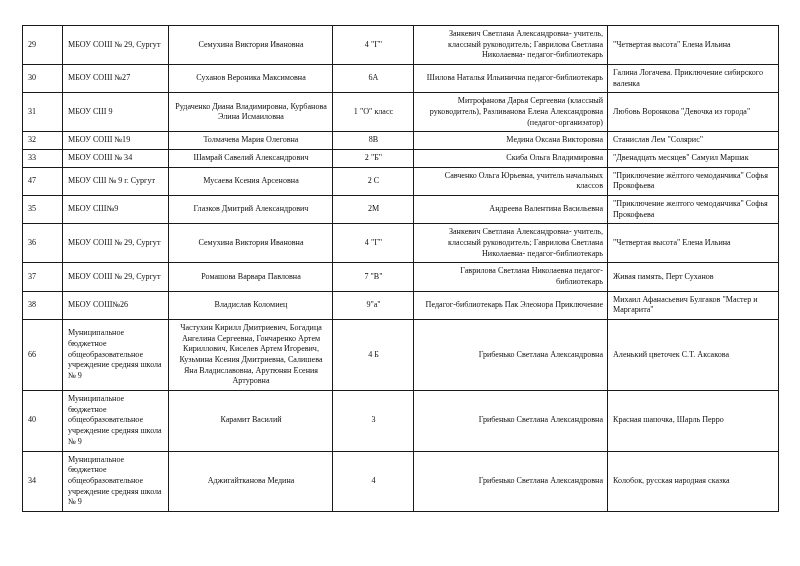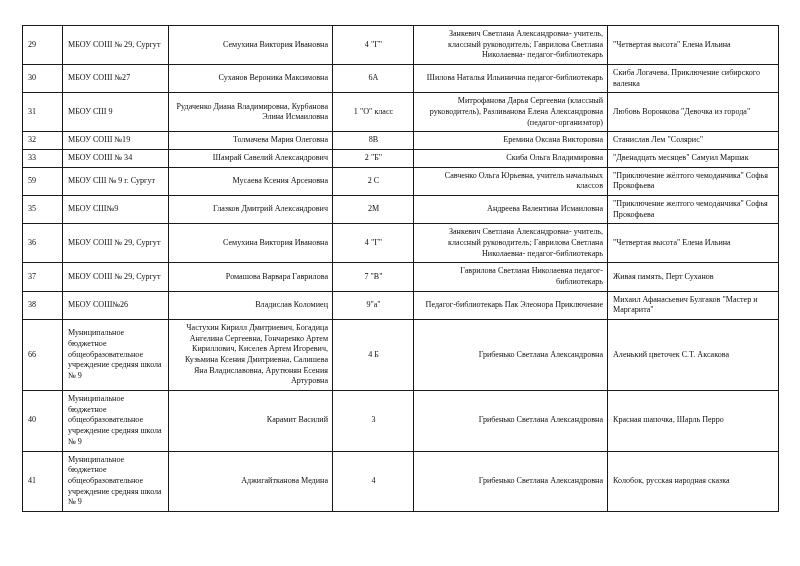--- a/index.html
+++ b/index.html
@@ -40,21 +40,21 @@
   }
   td.c-num {
     width: 40px;
   }
   td.c-school {
     width: 106px;
     text-align: left;
   }
   td.c-student {
     width: 164px;
-    text-align: right;
+    text-align: center;
   }
   td.c-class {
     width: 81px;
     text-align: center;
   }
   td.c-teacher {
     width: 194px;
     text-align: right;
   }
   td.c-book {
@@ -107,21 +107,21 @@
           <td class="c-student">
             <span class="cell-text">Суханов Вероника Максимовна</span>
           </td>
           <td class="c-class">
             <span class="cell-text">6А</span>
           </td>
           <td class="c-teacher">
             <span class="cell-text">Шилова Наталья Ильинична педагог-библиотекарь</span>
           </td>
           <td class="c-book">
-            <span class="cell-text">Скиба Логачева. Приключение сибирского валенка</span>
+            <span class="cell-text">Галина Логачева. Приключение сибирского валенка</span>
           </td>
         </tr>
         <tr>
           <td class="c-num">
             <span class="cell-text">31</span>
           </td>
           <td class="c-school">
             <span class="cell-text">МБОУ СШ 9</span>
           </td>
           <td class="c-student">
@@ -144,21 +144,21 @@
           <td class="c-school">
             <span class="cell-text">МБОУ СОШ №19</span>
           </td>
           <td class="c-student">
             <span class="cell-text">Толмачева Мария Олеговна</span>
           </td>
           <td class="c-class">
             <span class="cell-text">8В</span>
           </td>
           <td class="c-teacher">
-            <span class="cell-text">Еремина Оксана Викторовна</span>
+            <span class="cell-text">Медина Оксана Викторовна</span>
           </td>
           <td class="c-book">
             <span class="cell-text">Станислав Лем "Солярис"</span>
           </td>
         </tr>
         <tr>
           <td class="c-num">
             <span class="cell-text">33</span>
           </td>
           <td class="c-school">
@@ -172,21 +172,21 @@
           </td>
           <td class="c-teacher">
             <span class="cell-text">Скиба Ольга Владимировна</span>
           </td>
           <td class="c-book">
             <span class="cell-text">"Двенадцать месяцев" Самуил Маршак</span>
           </td>
         </tr>
         <tr>
           <td class="c-num">
-            <span class="cell-text">59</span>
+            <span class="cell-text">47</span>
           </td>
           <td class="c-school">
             <span class="cell-text">МБОУ СШ № 9 г. Сургут</span>
           </td>
           <td class="c-student">
             <span class="cell-text">Мусаева Ксения Арсеновна</span>
           </td>
           <td class="c-class">
             <span class="cell-text">2 С</span>
           </td>
@@ -204,21 +204,21 @@
           <td class="c-school">
             <span class="cell-text">МБОУ СШ№9</span>
           </td>
           <td class="c-student">
             <span class="cell-text">Глазков Дмитрий Александрович</span>
           </td>
           <td class="c-class">
             <span class="cell-text">2М</span>
           </td>
           <td class="c-teacher">
-            <span class="cell-text">Андреева Валентина Исмаиловна</span>
+            <span class="cell-text">Андреева Валентина Васильевна</span>
           </td>
           <td class="c-book">
             <span class="cell-text">"Приключение желтого чемоданчика" Софья Прокофьева</span>
           </td>
         </tr>
         <tr>
           <td class="c-num">
             <span class="cell-text">36</span>
           </td>
           <td class="c-school">
@@ -238,21 +238,21 @@
           </td>
         </tr>
         <tr>
           <td class="c-num">
             <span class="cell-text">37</span>
           </td>
           <td class="c-school">
             <span class="cell-text">МБОУ СОШ № 29, Сургут</span>
           </td>
           <td class="c-student">
-            <span class="cell-text">Ромашова Варвара Гаврилова</span>
+            <span class="cell-text">Ромашова Варвара Павловна</span>
           </td>
           <td class="c-class">
             <span class="cell-text">7 "В"</span>
           </td>
           <td class="c-teacher">
             <span class="cell-text">Гаврилова Светлана Николаевна педагог-библиотекарь</span>
           </td>
           <td class="c-book">
             <span class="cell-text">Живая память, Перт Суханов</span>
           </td>
@@ -312,21 +312,21 @@
           </td>
           <td class="c-teacher">
             <span class="cell-text">Грибенько Светлана Александровна</span>
           </td>
           <td class="c-book">
             <span class="cell-text">Красная шапочка,  Шарль Перро</span>
           </td>
         </tr>
         <tr>
           <td class="c-num">
-            <span class="cell-text">41</span>
+            <span class="cell-text">34</span>
           </td>
           <td class="c-school">
             <span class="cell-text">Муниципальное бюджетное общеобразовательное учреждение средняя школа № 9</span>
           </td>
           <td class="c-student">
             <span class="cell-text">Аджигайтканова Медина</span>
           </td>
           <td class="c-class">
             <span class="cell-text">4</span>
           </td>

